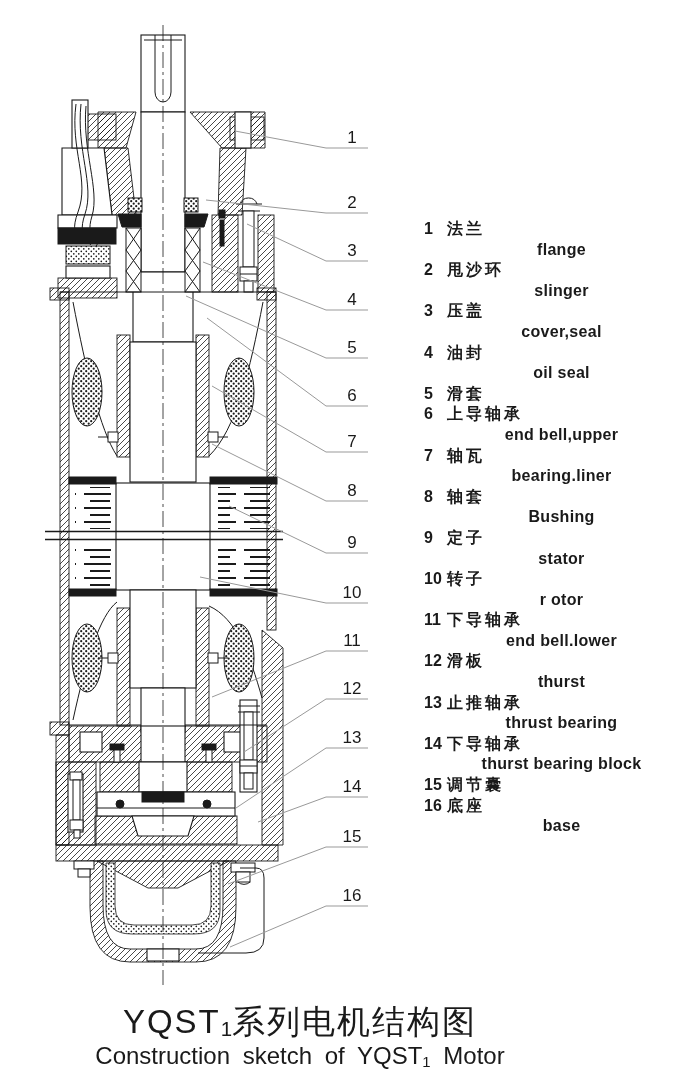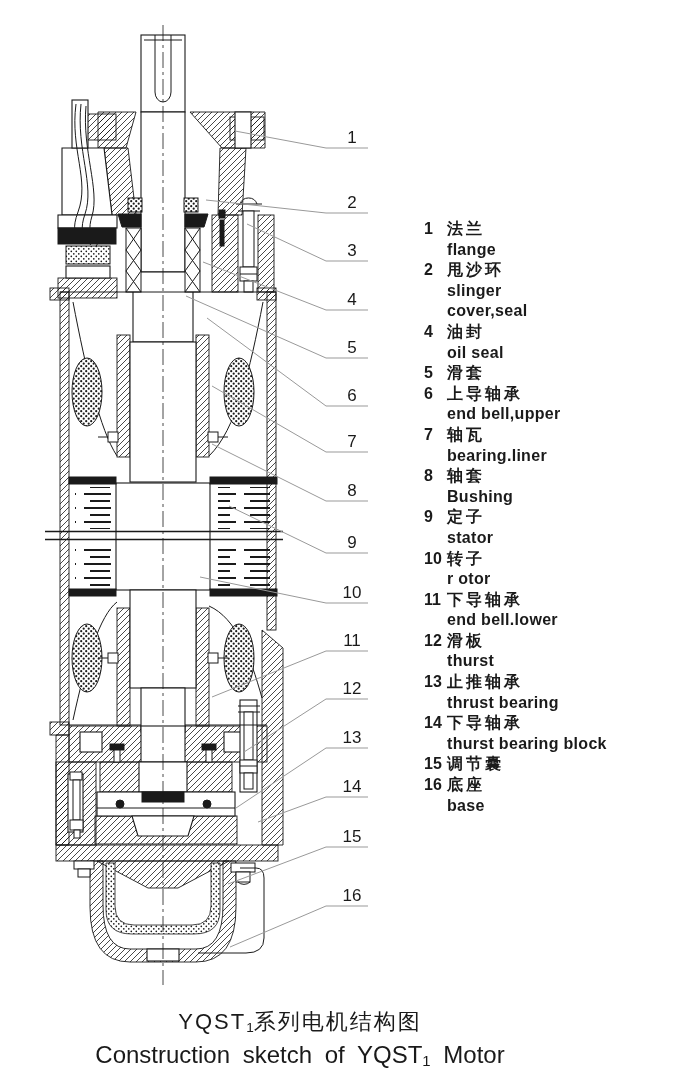--- a/index.html
+++ b/index.html
@@ -4,24 +4,24 @@
 <style>
   html,body{margin:0;padding:0;background:#fff;}
   #page{position:relative;width:678px;height:1090px;background:#ffffff;overflow:hidden;
         font-family:"Liberation Sans",sans-serif;color:#1a1a1a;}
   #drawing{position:absolute;left:0;top:0;}
   
   #legend{position:absolute;left:424px;top:219px;width:252px;font-size:16px;line-height:20.6px;font-weight:bold;}
   .li{white-space:nowrap;}
   .ln{display:inline-block;min-width:23px;}
   .lzh{letter-spacing:3px;}
-  .len{padding-left:23px;letter-spacing:0.3px;}
+  .len{padding-left:23px;letter-spacing:0.3px;text-align:center;}
   
   #caption{position:absolute;left:60px;top:1006px;width:480px;text-align:center;}
-  #caption .zh{font-size:22px;letter-spacing:2px;line-height:32px;}
+  #caption .zh{font-size:33px;letter-spacing:2px;line-height:32px;}
   #caption .en{font-size:24px;word-spacing:6px;line-height:28px;}
   .subn{font-size:62%;position:relative;top:3px;letter-spacing:0;}
 </style>
 </head>
 <body>
 
 <div id="page">
 
   <svg id="drawing" width="678" height="1090" viewBox="0 0 678 1090">
     <defs>
@@ -258,20 +258,21 @@
   <div id="legend">
     <div class="li">
       <div><span class="ln">1</span><span class="lzh">法兰</span></div>
       <div class="len">flange</div>
     </div>
     <div class="li">
       <div><span class="ln">2</span><span class="lzh">甩沙环</span></div>
       <div class="len">slinger</div>
     </div>
     <div class="li">
+      <div><span class="ln">3</span><span class="lzh">压盖</span></div>
       <div class="len">cover,seal</div>
     </div>
     <div class="li">
       <div><span class="ln">4</span><span class="lzh">油封</span></div>
       <div class="len">oil seal</div>
     </div>
     <div class="li">
       <div><span class="ln">5</span><span class="lzh">滑套</span></div>
     </div>
     <div class="li">

